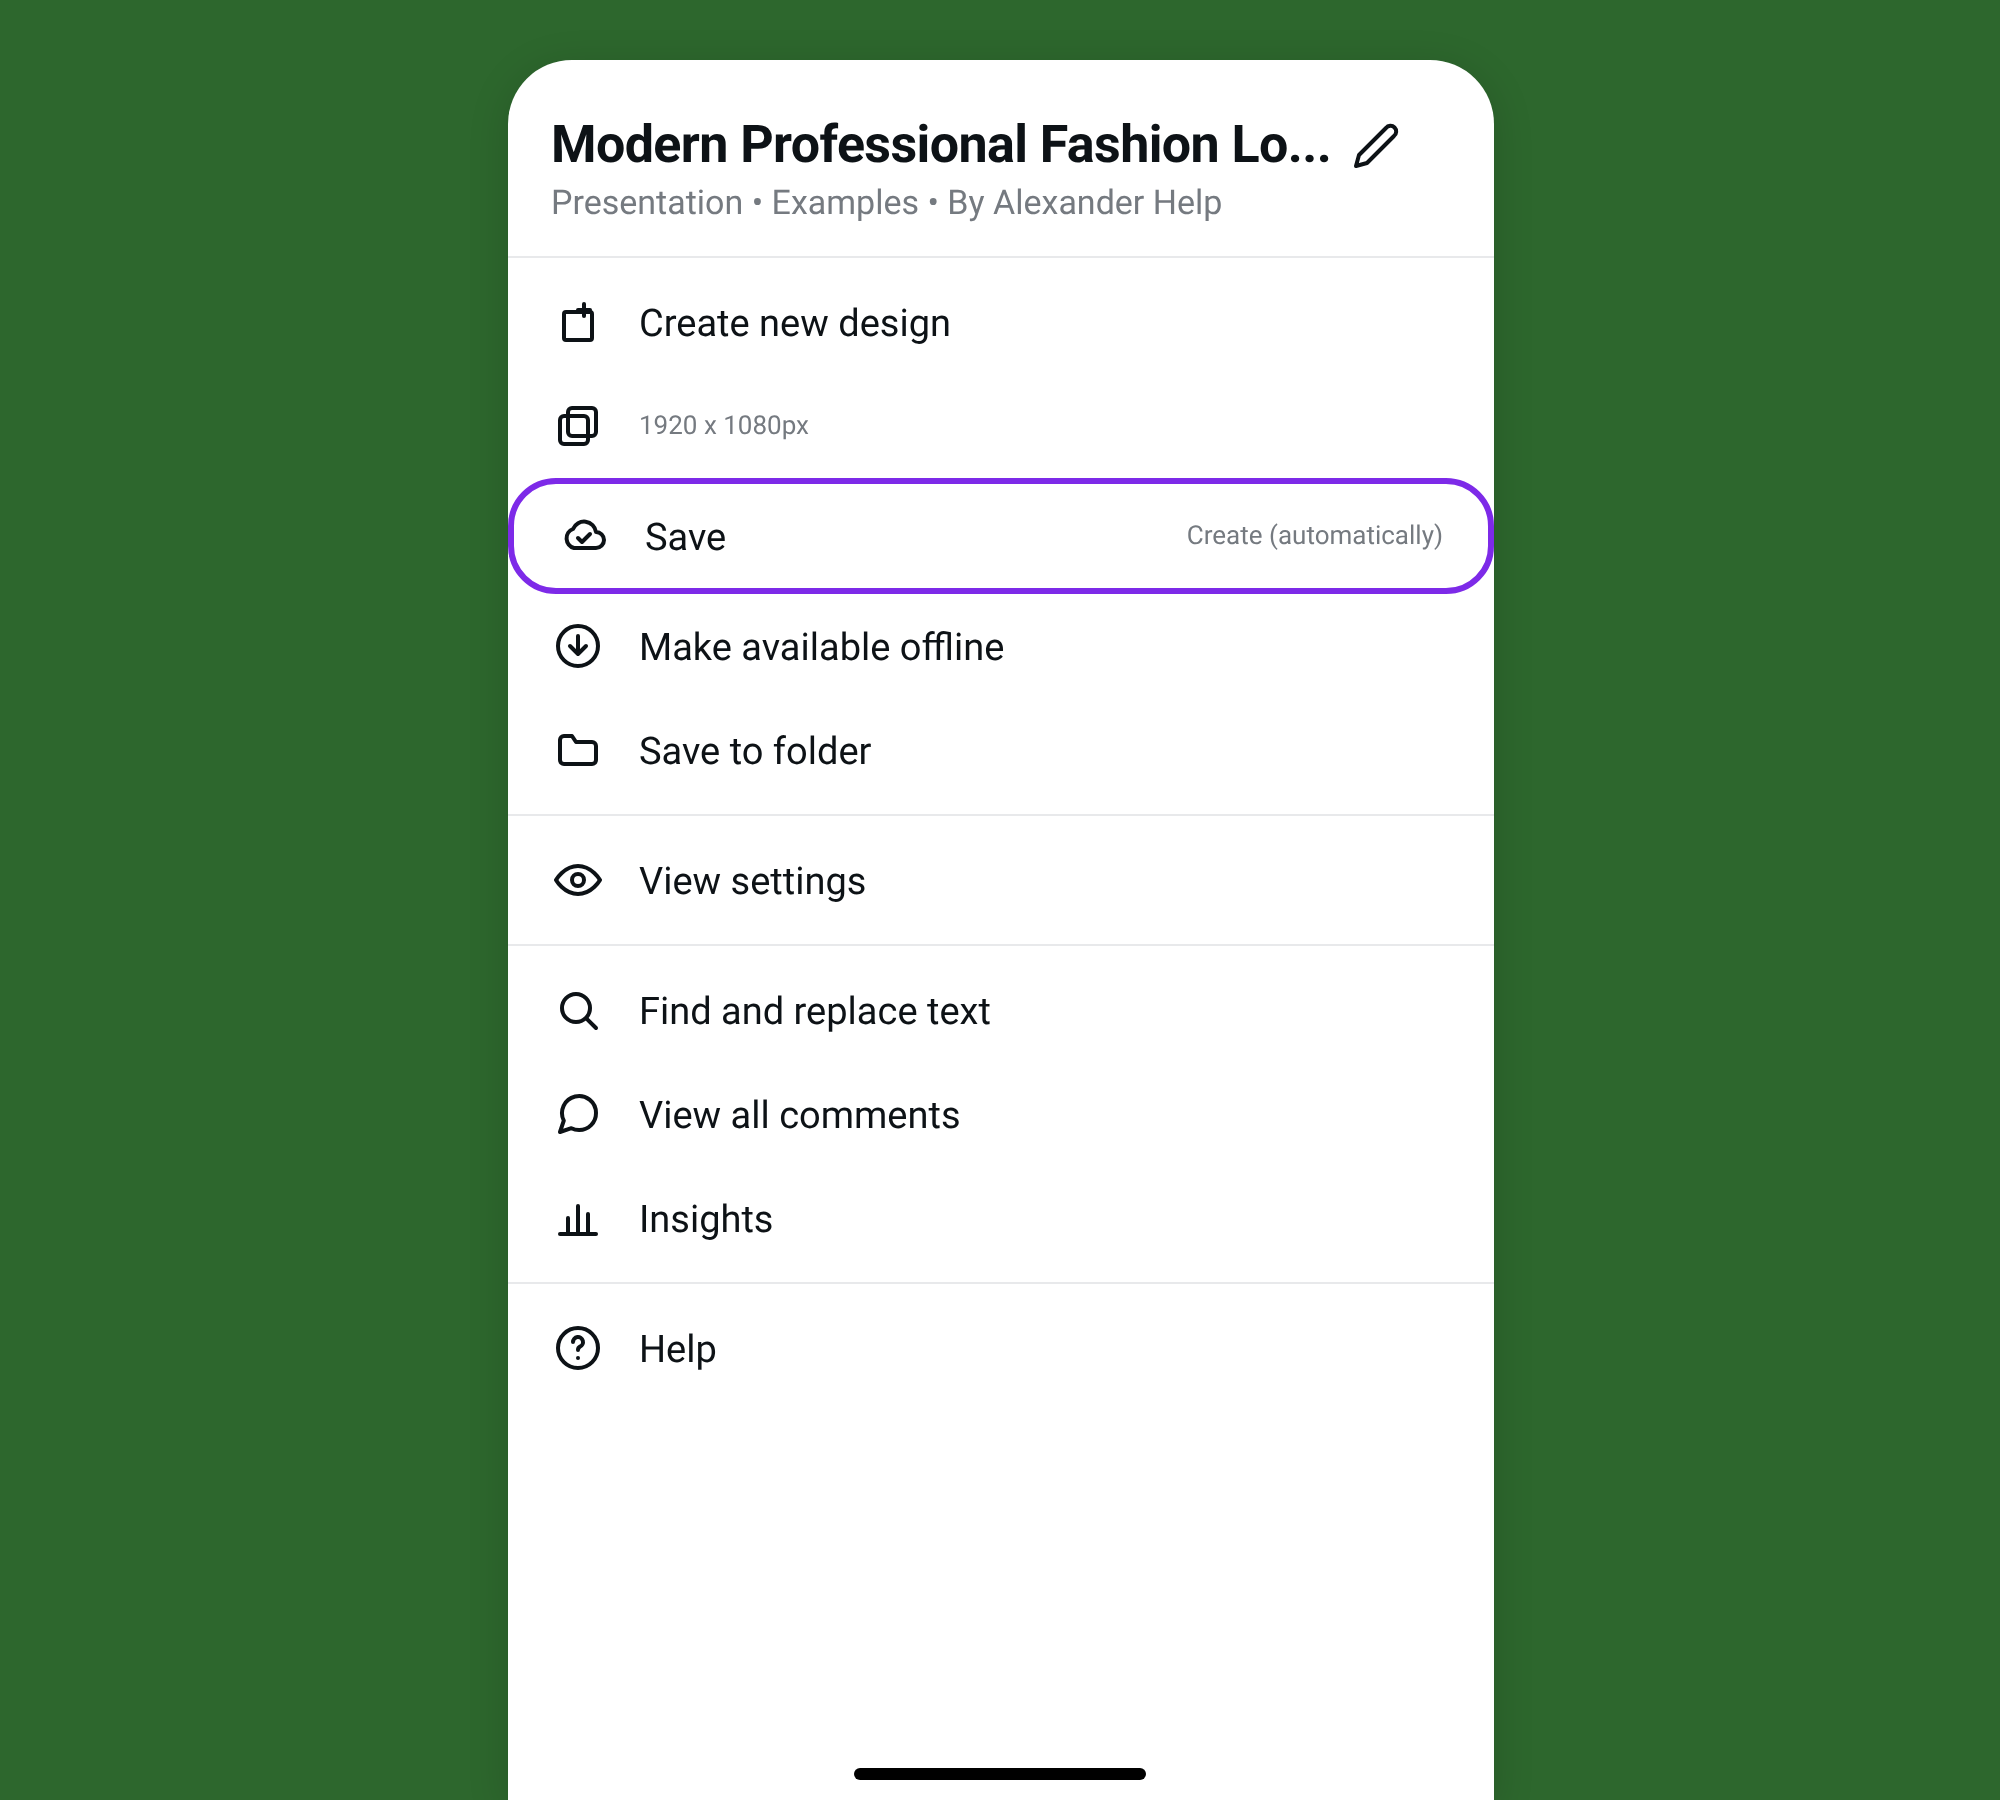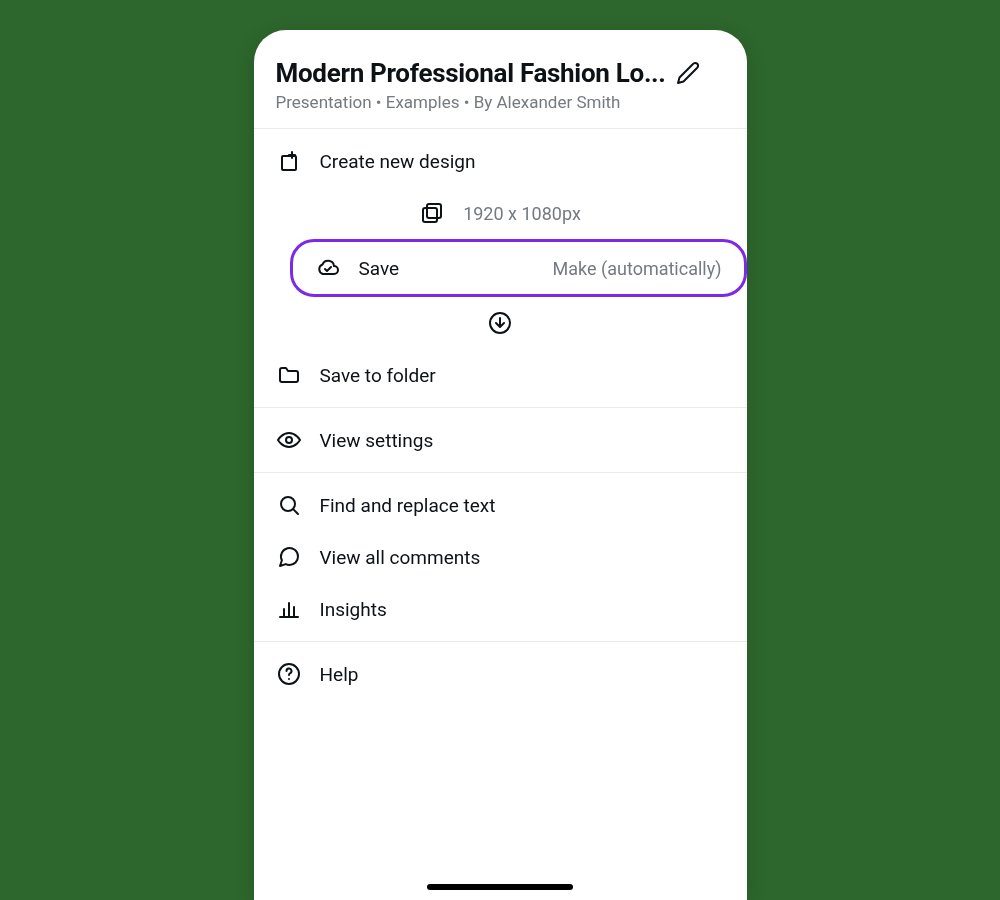--- a/index.html
+++ b/index.html
@@ -77,40 +77,38 @@
 
   .item {
     display: flex;
     align-items: center;
     gap: 18px;
     padding: 13px 22px;
     font-size: 19px;
     color: var(--text-primary);
     cursor: pointer;
     position: relative;
-    justify-content: center;
   }
   .item .icon {
     width: 26px; height: 26px;
     display: flex; align-items: center; justify-content: center;
     color: var(--text-primary);
     flex: 0 0 auto;
   }
   .item .label {
     flex: 1 1 auto;
   }
   .item .trailing {
     color: var(--text-secondary);
-    font-size: 18px;
+    font-size: 13px;
   }
 
   .highlight-ring {
     border: 3px solid var(--highlight-border);
     border-radius: 24px;
-    margin-left: 36px;
   }
 
   .home-indicator {
     position: absolute;
     bottom: 10px;
     left: 50%;
     transform: translateX(-50%);
     width: 146px;
     height: 6px;
     border-radius: 3px;
@@ -130,21 +128,21 @@
       <div class="title-row">
         <div class="title">Modern Professional Fashion Lo...</div>
         <div class="edit-btn">
           <span class="icon">
             <svg width="24" height="24" viewBox="0 0 24 24" fill="none" stroke="currentColor" stroke-width="2" stroke-linecap="round" stroke-linejoin="round">
               <path d="M17 3a2.85 2.85 0 1 1 4 4L7.5 20.5 2 22l1.5-5.5L17 3z"></path>
             </svg>
           </span>
         </div>
       </div>
-      <div class="subtitle">Presentation • Examples • By Alexander Smith</div>
+      <div class="subtitle">Presentation • Examples • By Alexander Help</div>
     </div>
 
     <div class="divider"></div>
 
     <div class="section">
 
       <div class="item">
         <span class="icon">
           <svg width="24" height="24" viewBox="0 0 24 24" fill="none" stroke="currentColor" stroke-width="2" stroke-linecap="round" stroke-linejoin="round">
             <rect x="5" y="7" width="14" height="14" rx="1"></rect>
@@ -166,31 +164,32 @@
       </div>
 
       <div class="item highlight-ring">
         <span class="icon">
           <svg width="24" height="24" viewBox="0 0 24 24" fill="none" stroke="currentColor" stroke-width="2" stroke-linecap="round" stroke-linejoin="round">
             <path d="M18 18a4 4 0 0 0 0-8 6 6 0 0 0-11.5-1.5A5 5 0 0 0 7 18h11z"></path>
             <polyline points="9 13 11 15 15 11"></polyline>
           </svg>
         </span>
         <span class="label">Save</span>
-        <span class="trailing">Make (automatically)</span>
+        <span class="trailing">Create (automatically)</span>
       </div>
 
       <div class="item">
         <span class="icon">
           <svg width="24" height="24" viewBox="0 0 24 24" fill="none" stroke="currentColor" stroke-width="2" stroke-linecap="round" stroke-linejoin="round">
             <circle cx="12" cy="12" r="10"></circle>
             <line x1="12" y1="7" x2="12" y2="14"></line>
             <polyline points="8 12 12 16 16 12"></polyline>
           </svg>
         </span>
+        <span class="label">Make available offline</span>
       </div>
 
       <div class="item">
         <span class="icon">
           <svg width="24" height="24" viewBox="0 0 24 24" fill="none" stroke="currentColor" stroke-width="2" stroke-linecap="round" stroke-linejoin="round">
             <path d="M3 7a2 2 0 0 1 2-2h4l2 3h8a2 2 0 0 1 2 2v7a2 2 0 0 1-2 2H5a2 2 0 0 1-2-2V7z"></path>
           </svg>
         </span>
         <span class="label">Save to folder</span>
       </div>

